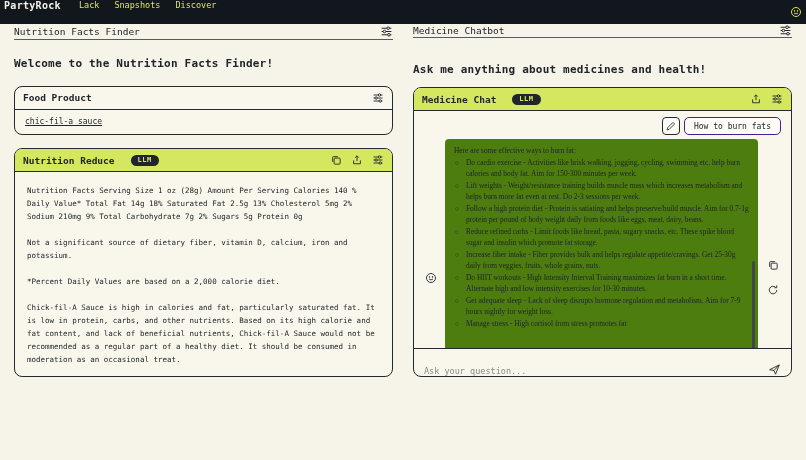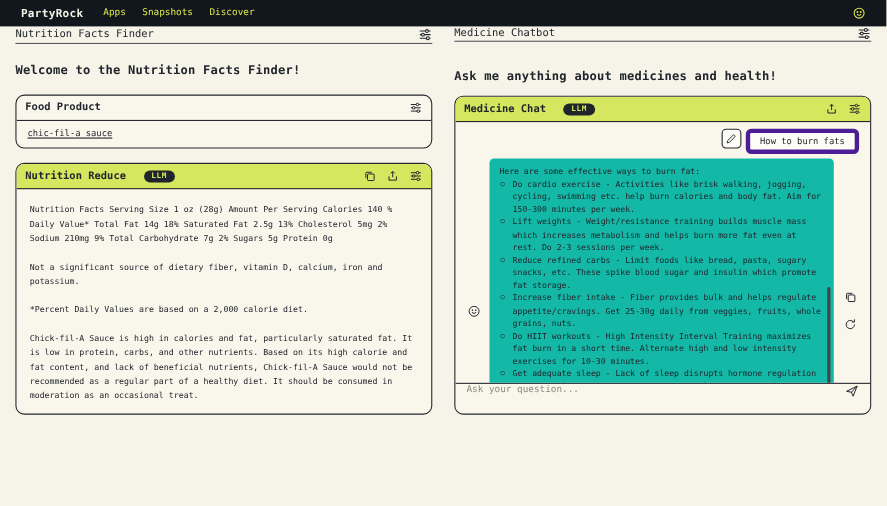--- a/index.html
+++ b/index.html
@@ -5,21 +5,21 @@
   * { margin:0; padding:0; box-sizing:border-box; }
   html,body { width:806px; height:460px; overflow:hidden; }
   body {
     font-family:"DejaVu Sans Mono","Liberation Mono",monospace;
     background:#f6f3e9; color:#20252c;
   }
   svg { display:block; }
   button { background:none; border:none; cursor:pointer; padding:0; color:#20252c; font-family:inherit; }
 
   
-  .topbar { height:24px; background:#12161d; display:flex; align-items:center; padding:0 19px; }
+  .topbar { height:24px; background:#12161d; display:flex; padding:0 4px; }
   .logo { color:#f4f1e6; font-size:10px; font-weight:bold; letter-spacing:.3px; margin-right:18px; }
   .nav { display:flex; gap:15px; }
   .nav a { color:#dfe84c; font-size:8.5px; text-decoration:none; }
   .topbar-right { margin-left:auto; display:flex; align-items:center; color:#dfe84c; }
 
   
   .columns { display:flex; height:353px; }
   .col { width:403px; display:flex; flex-direction:column; }
   .col.left  { padding:0 10px 0 14px; }
   .col.right { padding:0 14px 0 10px; }
@@ -41,44 +41,44 @@
 
   .card.llm { margin-top:13px; }
   .llm-body { padding:12px 12px 28px; font-size:7.5px; line-height:13px; }
   .llm-body p + p { margin-top:13px; }
 
   
   .card.chat { margin-top:11px; height:358px; display:flex; flex-direction:column; }
   .chat-body { flex:1; position:relative; padding:6px 10px; overflow:hidden; }
   .user-row { display:flex; justify-content:flex-end; align-items:stretch; gap:4px; margin-bottom:4px; }
   .edit-btn { width:18px; height:18px; border:1px solid #252a31; border-radius:4px; background:#fdfcf6; display:flex; align-items:center; justify-content:center; }
-  .user-msg { border:4px solid #4c1d95; border-radius:5px; background:#fdfcf6; padding:3px 9px; font-size:8px; display:flex; align-items:center; }
+  .user-msg { border:1px solid #4c1d95; border-radius:5px; background:#fdfcf6; padding:3px 9px; font-size:8px; display:flex; align-items:center; }
   .resp-row { display:flex; gap:7px; }
   .resp-avatar { width:14px; display:flex; align-items:center; justify-content:center; }
-  .resp-block { flex:1; background:#14b8a6; border-radius:4px; padding:6px 9px; font-size:7.4px; line-height:11.5px; height:277px; overflow:hidden; }
+  .resp-block { flex:1; background:#4d7c0f; border-radius:4px; padding:6px 9px; font-size:7.4px; line-height:11.5px; height:277px; overflow:hidden;font-family:Liberation Serif, serif; }
   .resp-block ul { list-style:none; }
   .resp-block li { position:relative; padding-left:12px; }
   .resp-block li::before { content:"○"; position:absolute; left:1px; top:0; font-size:6.5px; }
   .resp-actions { width:16px; display:flex; flex-direction:column; justify-content:center; align-items:center; gap:13px; }
   .chat-scroll-thumb { position:absolute; right:36px; top:150px; width:3px; height:118px; border-radius:2px; background:#41464d; }
-  .chat-input-row { height:28px; border-top:1px solid #252a31; display:flex; align-items:flex-start; gap:8px; padding:0 10px; }
+  .chat-input-row { height:28px; border-top:1px solid #252a31; display:flex; align-items:flex-end; gap:8px; padding:0 10px; }
   .chat-input-row input { flex:1; background:transparent; border:none; outline:none; font-family:inherit; font-size:8.5px; color:#20252c; }
   .chat-input-row input::placeholder { color:#8b8b80; }
 
   .ic13 { width:13px; height:13px; }
   .ic12 { width:12px; height:12px; }
   .ic11 { width:11px; height:11px; }
 </style>
 </head>
 <body>
 
 <div class="topbar">
   <span class="logo">PartyRock</span>
   <div class="nav">
-    <a href="#">Apps</a>
+    <a href="#">Lack</a>
     <a href="#">Snapshots</a>
     <a href="#">Discover</a>
   </div>
   <div class="topbar-right">
     <button>
       <span>
         <svg class="ic12" viewBox="0 0 16 16" fill="none" stroke="#dfe84c" stroke-width="1.3">
           <circle cx="8" cy="8" r="6"></circle>
           <circle cx="6" cy="6.6" r=".5" fill="#dfe84c"></circle>
           <circle cx="10" cy="6.6" r=".5" fill="#dfe84c"></circle>
@@ -246,20 +246,21 @@
                 <path d="M5.4 9.4 q2.6 2.3 5.2 0"></path>
               </svg>
             </span>
           </div>
 
           <div class="resp-block">
             <p>Here are some effective ways to burn fat:</p>
             <ul>
               <li>Do cardio exercise - Activities like brisk walking, jogging, cycling, swimming etc. help burn calories and body fat. Aim for 150-300 minutes per week.</li>
               <li>Lift weights - Weight/resistance training builds muscle mass which increases metabolism and helps burn more fat even at rest. Do 2-3 sessions per week.</li>
+              <li>Follow a high protein diet - Protein is satiating and helps preserve/build muscle. Aim for 0.7-1g protein per pound of body weight daily from foods like eggs, meat, dairy, beans.</li>
               <li>Reduce refined carbs - Limit foods like bread, pasta, sugary snacks, etc. These spike blood sugar and insulin which promote fat storage.</li>
               <li>Increase fiber intake - Fiber provides bulk and helps regulate appetite/cravings. Get 25-30g daily from veggies, fruits, whole grains, nuts.</li>
               <li>Do HIIT workouts - High Intensity Interval Training maximizes fat burn in a short time. Alternate high and low intensity exercises for 10-30 minutes.</li>
               <li>Get adequate sleep - Lack of sleep disrupts hormone regulation and metabolism. Aim for 7-9 hours nightly for weight loss.</li>
               <li>Manage stress - High cortisol from stress promotes fat</li>
             </ul>
           </div>
 
           <div class="resp-actions">
             <button>

